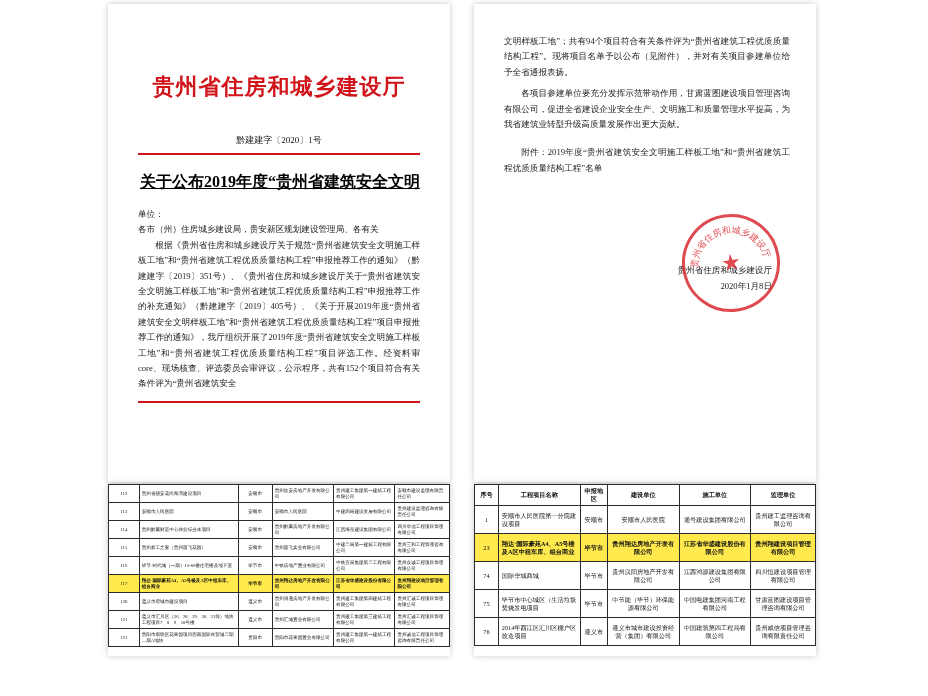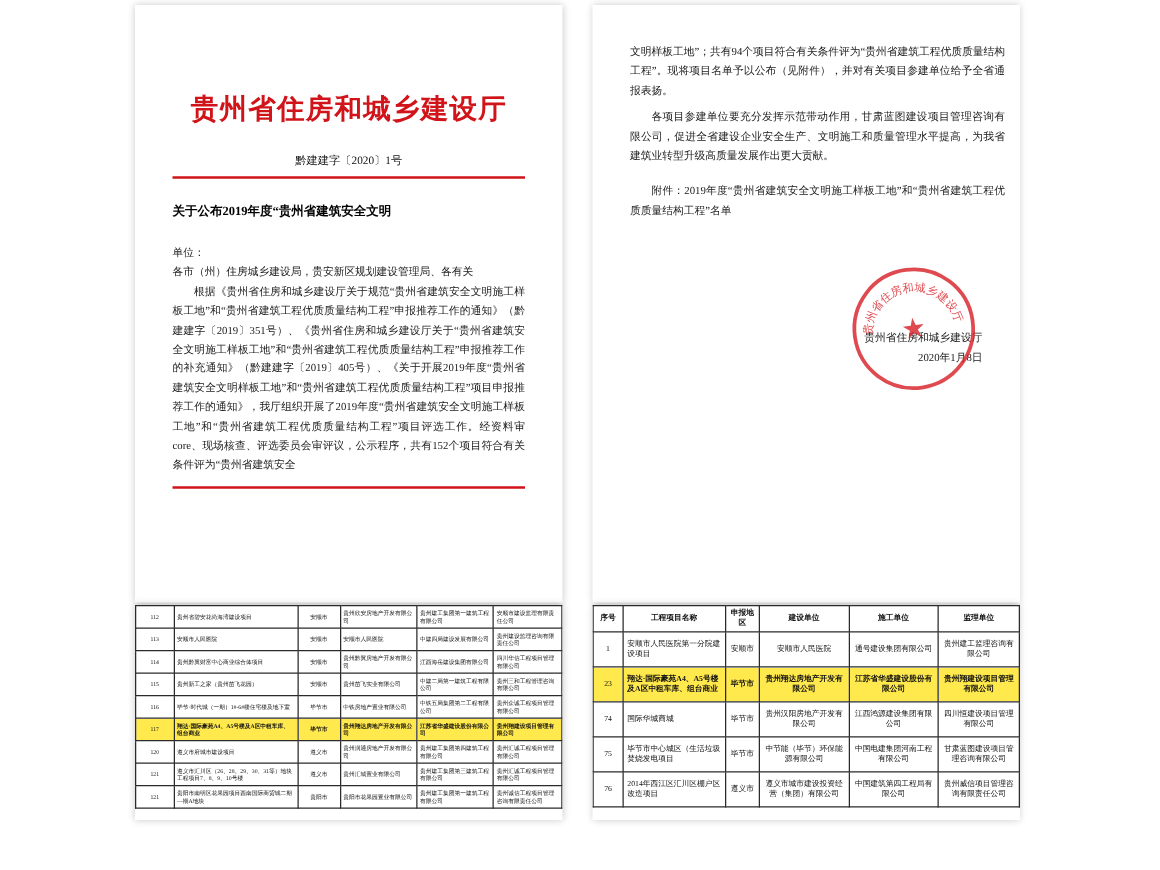--- a/index.html
+++ b/index.html
@@ -55,58 +55,59 @@
     letter-spacing: 1px;
     margin-top: 42px;
     margin-bottom: 8px;
     white-space: nowrap;
   }
   .doc-number {
     text-align: center;
     font-family: "Liberation Serif", serif;
     font-size: 9px;
     color: #111;
-    margin-top: 20px;
+    margin-top: 32px;
     margin-bottom: 6px;
   }
   .red-rule {
     height: 2px;
     background: #d0141a;
     margin: 3px 0 16px 0;
   }
   .red-rule-bottom {
     height: 2px;
     background: #d0141a;
     margin-top: 9px;
   }
   .doc-title {
-    text-align: left;
+    text-align: right;
     font-family: "Liberation Serif", serif;
     font-weight: bold;
-    font-size: 10px;
+    font-size: 16px;
     line-height: 22px;
     color: #000;
     margin-bottom: 14px;
+    text-decoration: underline;
   }
   .doc-title div { white-space: nowrap; }
   .body-text {
     font-family: "Liberation Serif", serif;
     font-size: 8.6px;
     line-height: 15.4px;
     color: #1a1a1a;
     text-align: justify;
   }
   .body-text p {
     margin: 0 0 0 0;
   }
   .indent2 { text-indent: 2em; }
 
   
   .page-inner-right {
-    padding: 30px 12px 10px 30px;
+    padding: 30px 26px 10px 30px;
     box-sizing: border-box;
     height: 100%;
     position: relative;
   }
   .sig-block {
     margin-top: 86px;
     text-align: right;
     font-family: "Liberation Serif", serif;
     font-size: 8.6px;
     line-height: 16px;

